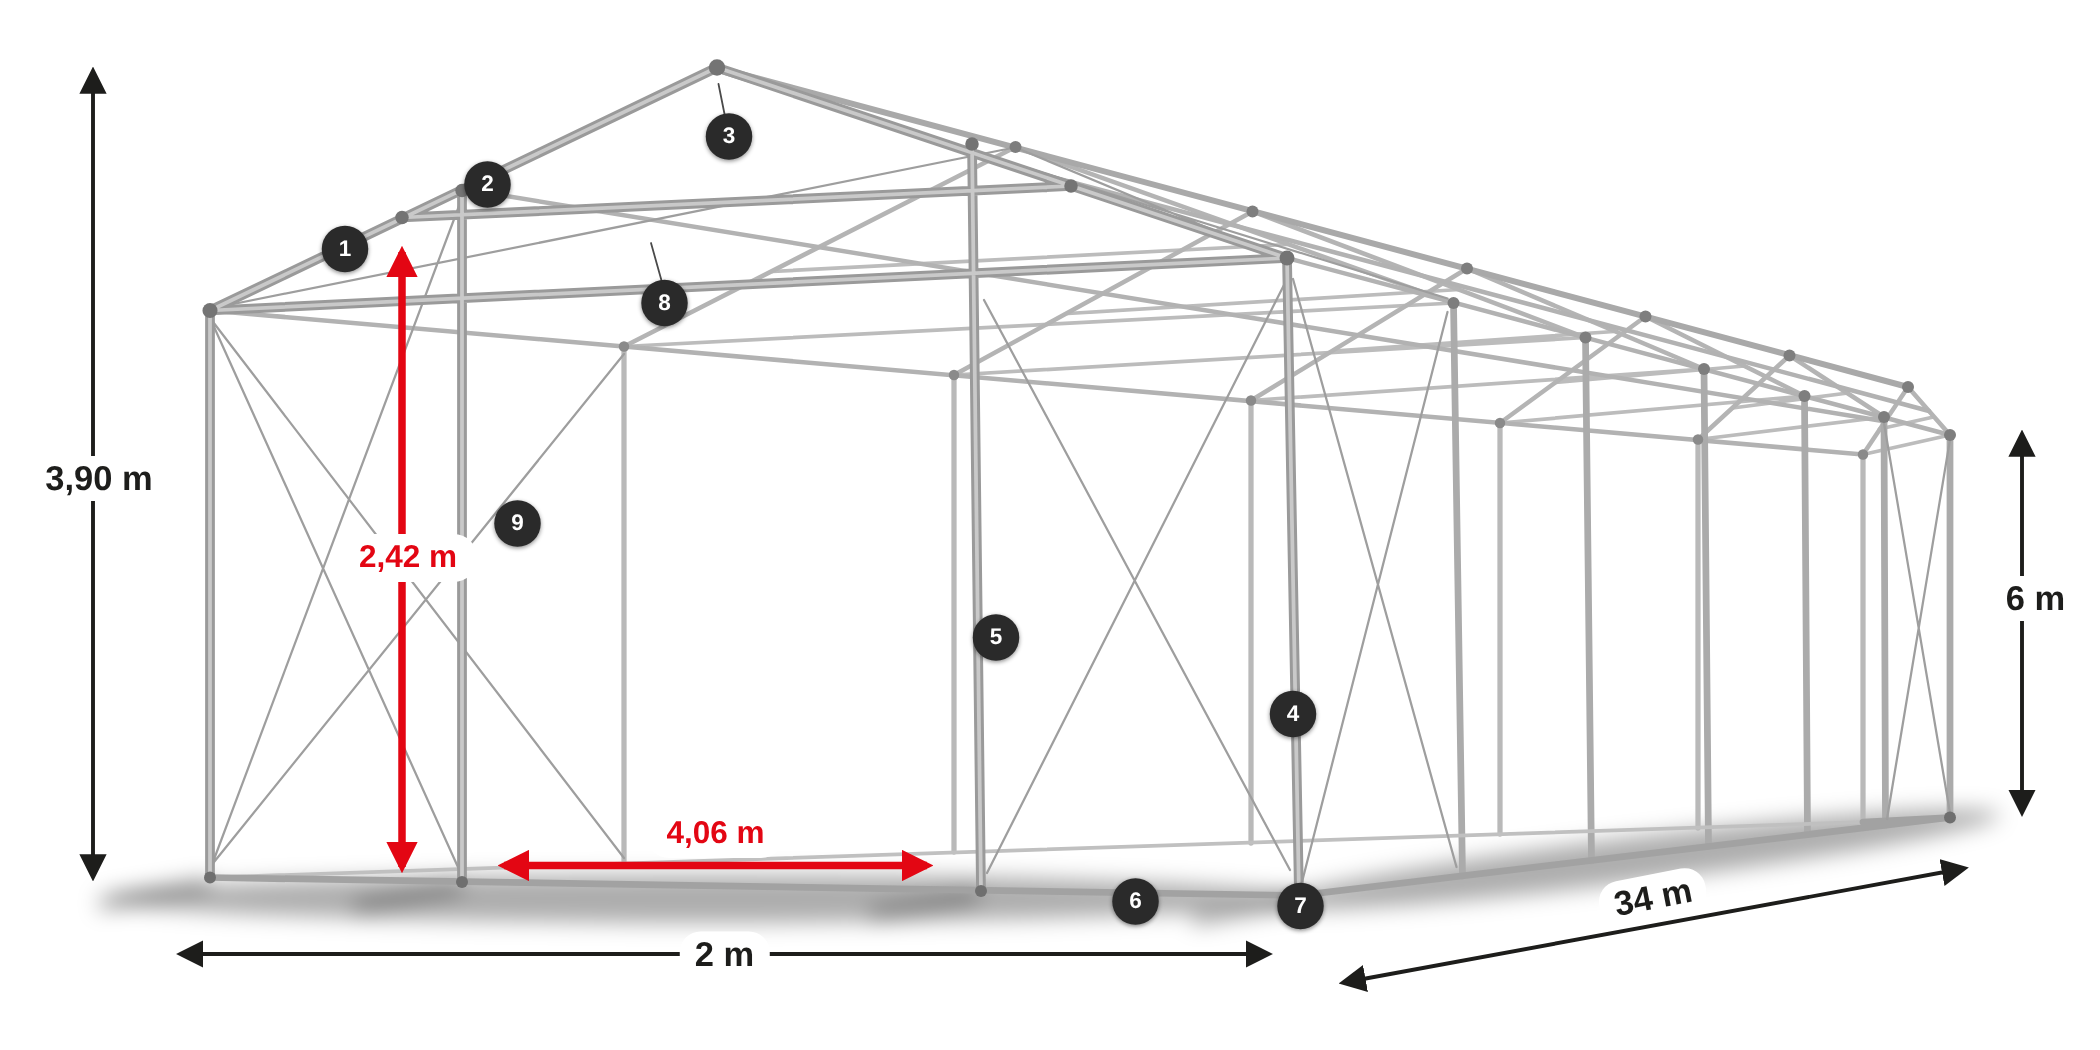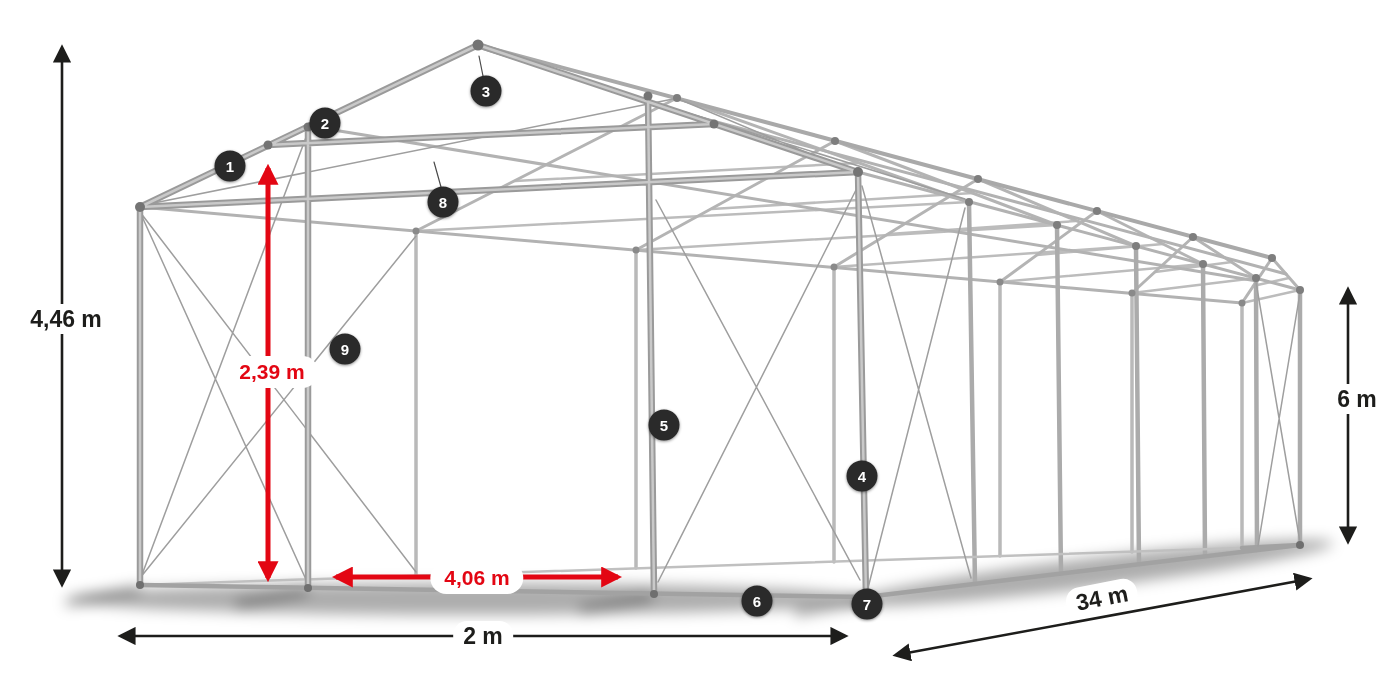--- a/index.html
+++ b/index.html
@@ -142,23 +142,23 @@
       <line x1="121" y1="636" x2="845" y2="636" marker-start="url(#ah-black)" marker-end="url(#ah-black)"></line>
       <line x1="896" y1="655" x2="1309" y2="579" marker-start="url(#ah-black)" marker-end="url(#ah-black)"></line>
     </g>
 
     <g stroke="#e30613" stroke-width="5" fill="none">
       <line x1="268" y1="168" x2="268" y2="578" marker-start="url(#ah-red)" marker-end="url(#ah-red)"></line>
       <line x1="336" y1="577" x2="618" y2="577" marker-start="url(#ah-red)" marker-end="url(#ah-red)"></line>
     </g>
   </svg>
 
-  <div class="dim-label" style="left:66px;top:319px">4,46 m</div>
-  <div class="dim-label red" style="left:272px;top:372px">2,39 m</div>
-  <div class="dim-label red" style="left:477px;top:578px">4,06 m</div>
+  <div class="dim-label" style="left:66px;top:319px">3,90 m</div>
+  <div class="dim-label red" style="left:272px;top:372px">2,42 m</div>
+  <div class="dim-label red" style="left:477px;top:556px">4,06 m</div>
   <div class="dim-label" style="left:1357px;top:399px">6 m</div>
   <div class="dim-label" style="left:483px;top:636px">2 m</div>
   <div class="dim-label rotated" style="left:1102px;top:598px">34 m</div>
 
   <div class="callout" style="left:230px;top:166px">1</div>
   <div class="callout" style="left:325px;top:123px">2</div>
   <div class="callout" style="left:486px;top:91px">3</div>
   <div class="callout" style="left:862px;top:476px">4</div>
   <div class="callout" style="left:664px;top:425px">5</div>
   <div class="callout" style="left:757px;top:601px">6</div>

